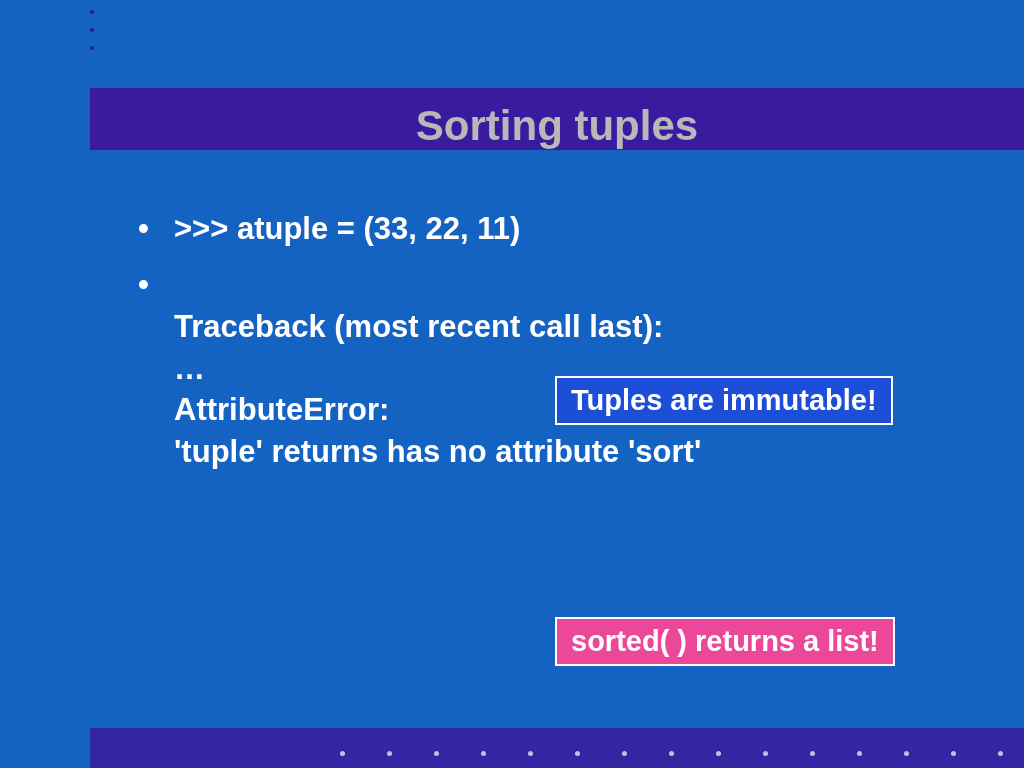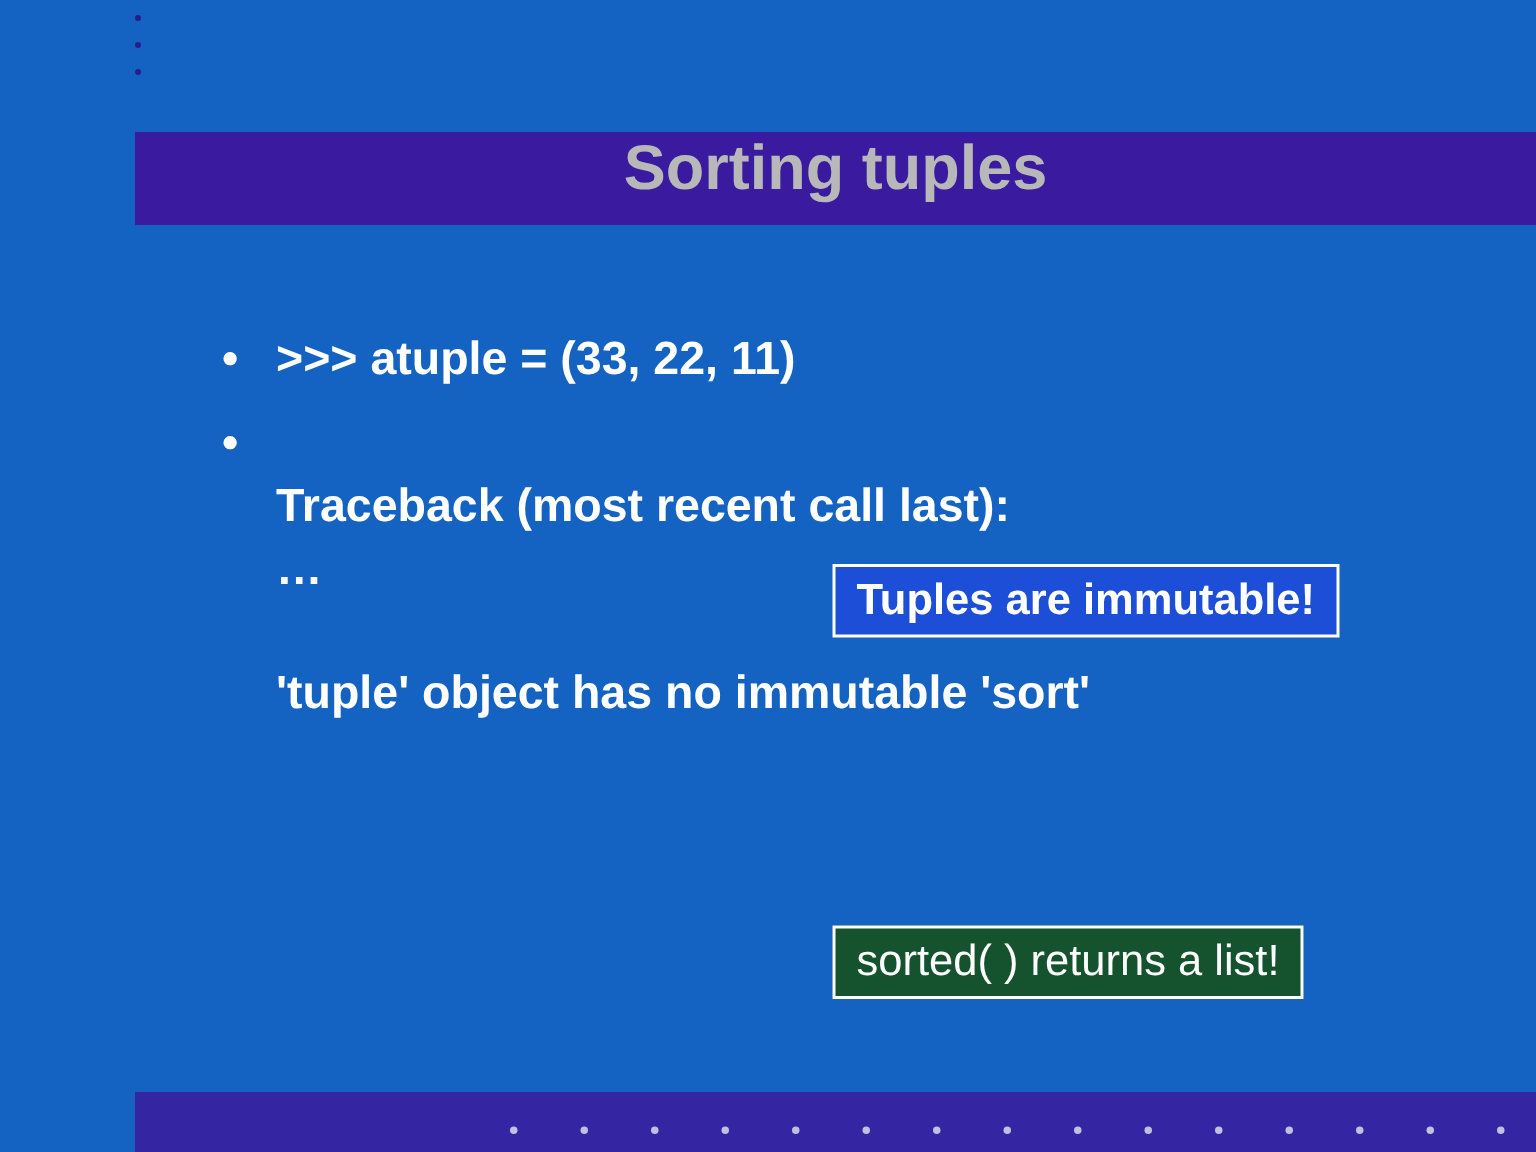--- a/index.html
+++ b/index.html
@@ -32,40 +32,40 @@
     border-radius: 50%;
   }
   .title-bar {
     position: absolute;
     left: 90px;
     right: 0;
     top: 88px;
     height: 62px;
     background: #3a1a9e;
     display: flex;
-    align-items: flex-start;
+    align-items: flex-end;
     justify-content: center;
   }
   .title-text {
     font-size: 42px;
     font-weight: bold;
     color: #b8b8b8;
   }
   .content {
     position: absolute;
     left: 130px;
     top: 200px;
     right: 50px;
     font-size: 31px;
     font-weight: bold;
     line-height: 1.35;
   }
   .content ul {
     list-style: none;
-    margin: 18px;
+    margin: 8px;
     padding: 0;
   }
   .content li {
     position: relative;
     padding-left: 36px;
     margin-bottom: 14px;
   }
   .content li::before {
     content: "•";
     position: absolute;
@@ -79,25 +79,25 @@
     background: #1d4ed8;
     border: 2px solid #ffffff;
     padding: 6px 14px;
     font-size: 29px;
     font-weight: bold;
     color: #ffffff;
     white-space: nowrap;
   }
   .callout-teal {
     position: absolute;
-    background: #14532d;
+    background: #ec4899;
     border: 2px solid #ffffff;
     padding: 6px 14px;
     font-size: 29px;
-    font-weight: normal;
+    font-weight: bold;
     color: #ffffff;
     white-space: nowrap;
   }
   .bottom-bar {
     position: absolute;
     left: 90px;
     right: 0;
     bottom: 0;
     height: 40px;
     background: #3a1a9e;
@@ -129,22 +129,22 @@
 
   <div class="content">
     <ul>
       <li>
         <span>&gt;&gt;&gt; atuple = (33, 22, 11)</span>
       </li>
       <li>
         <br>
         <span>Traceback (most recent call last):</span><br>
         <span>…</span><br>
-        <br>
-        <span>'tuple' object has no immutable 'sort'</span>
+        <span>AttributeError:</span><br>
+        <span>'tuple' returns has no attribute 'sort'</span>
       </li>
     </ul>
   </div>
 
   <div class="callout-red" style="left:555px; top:376px;">
     <span>Tuples are immutable!</span>
   </div>
 
   <div class="callout-teal" style="left:555px; top:617px;">
     <span>sorted( )  returns a list!</span>

